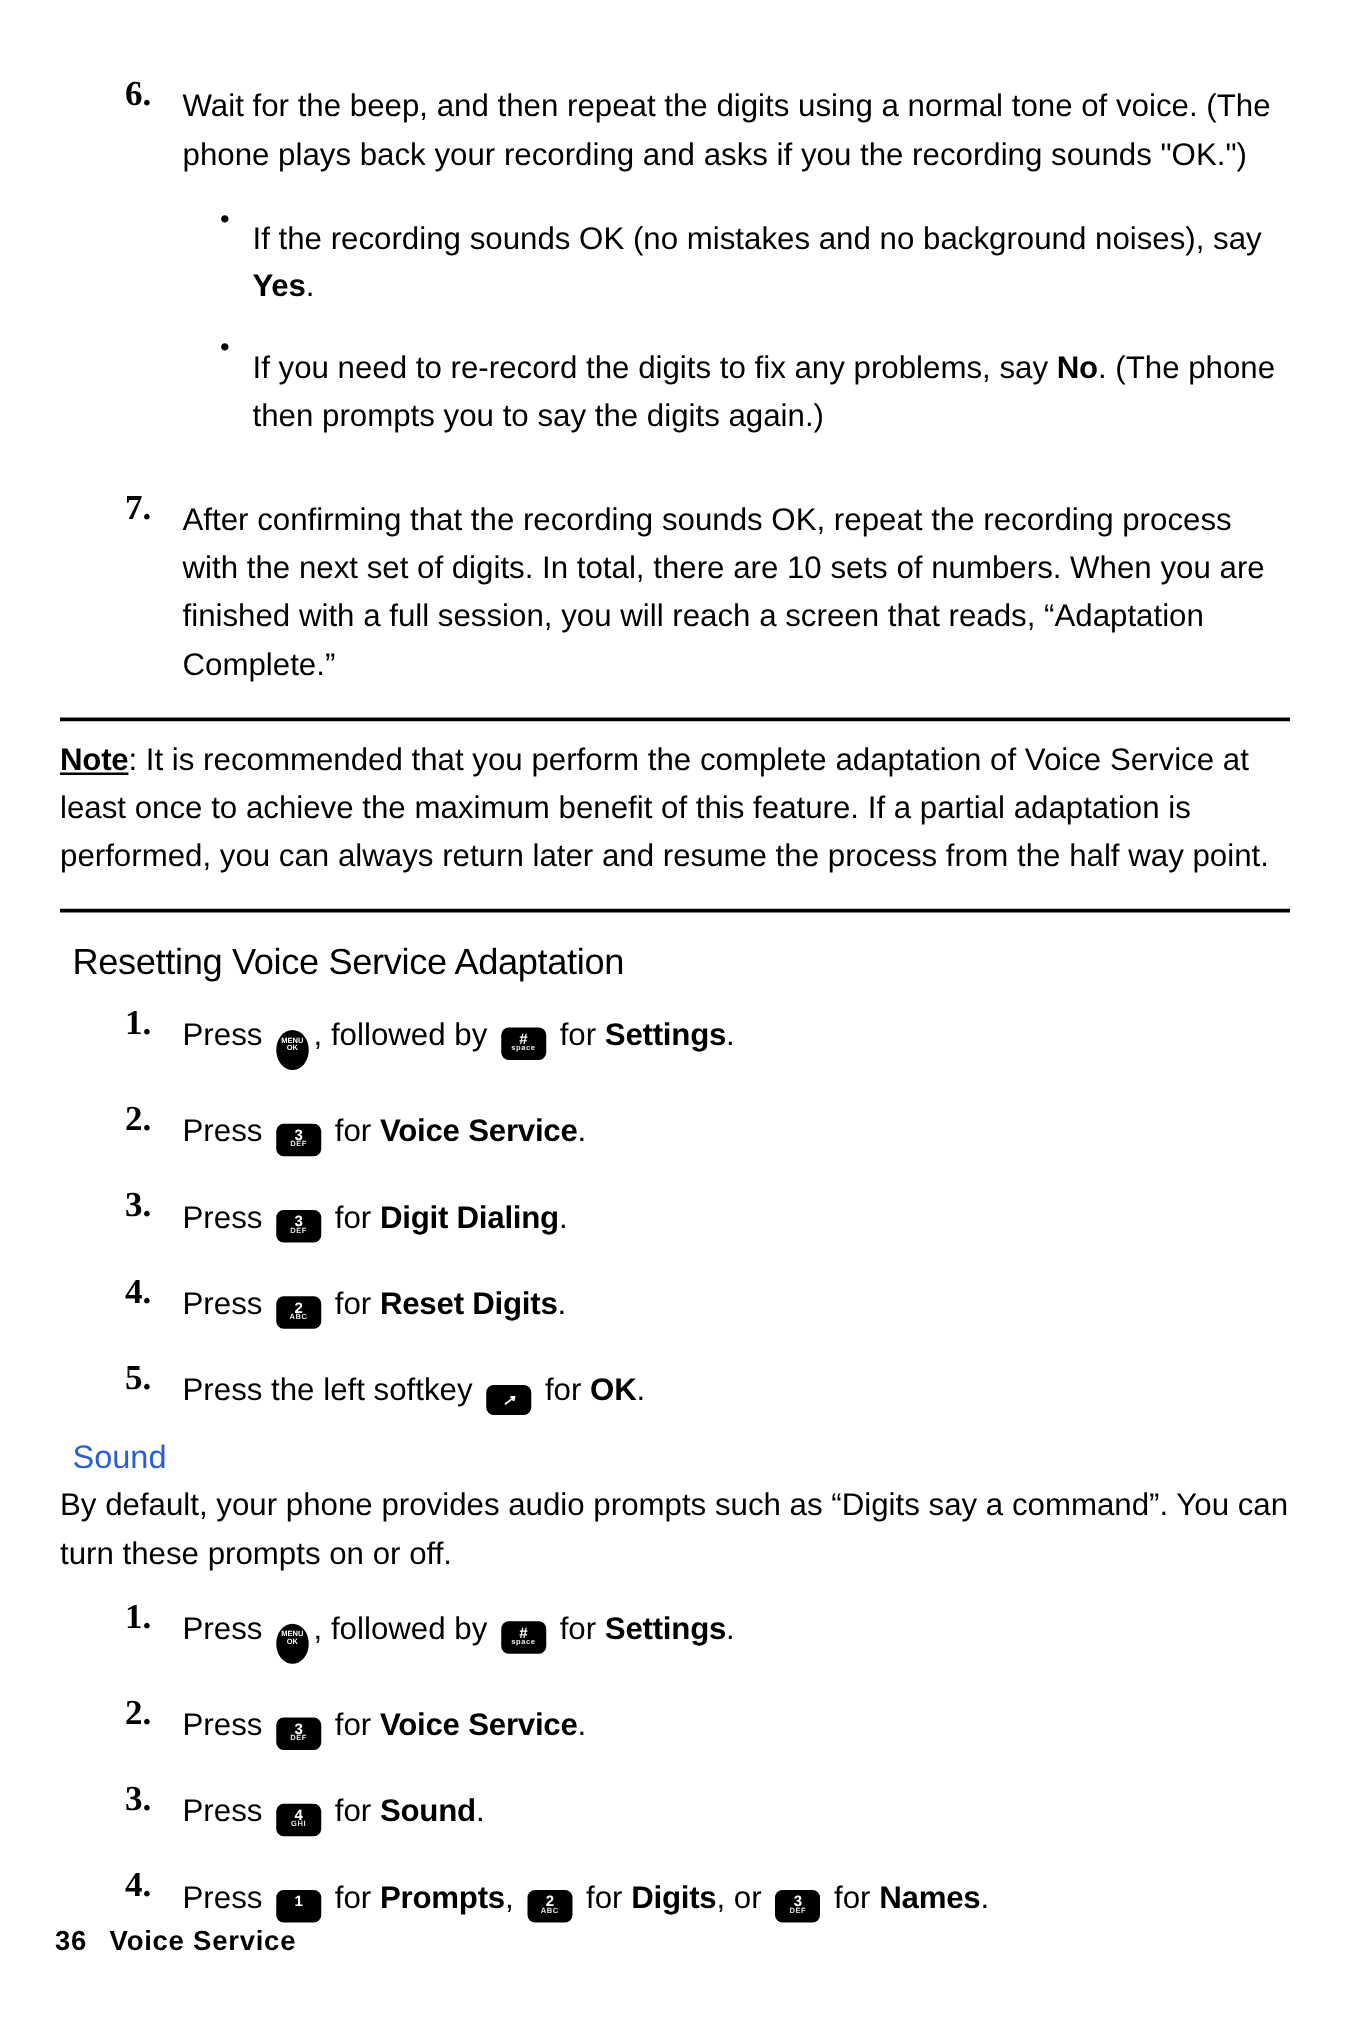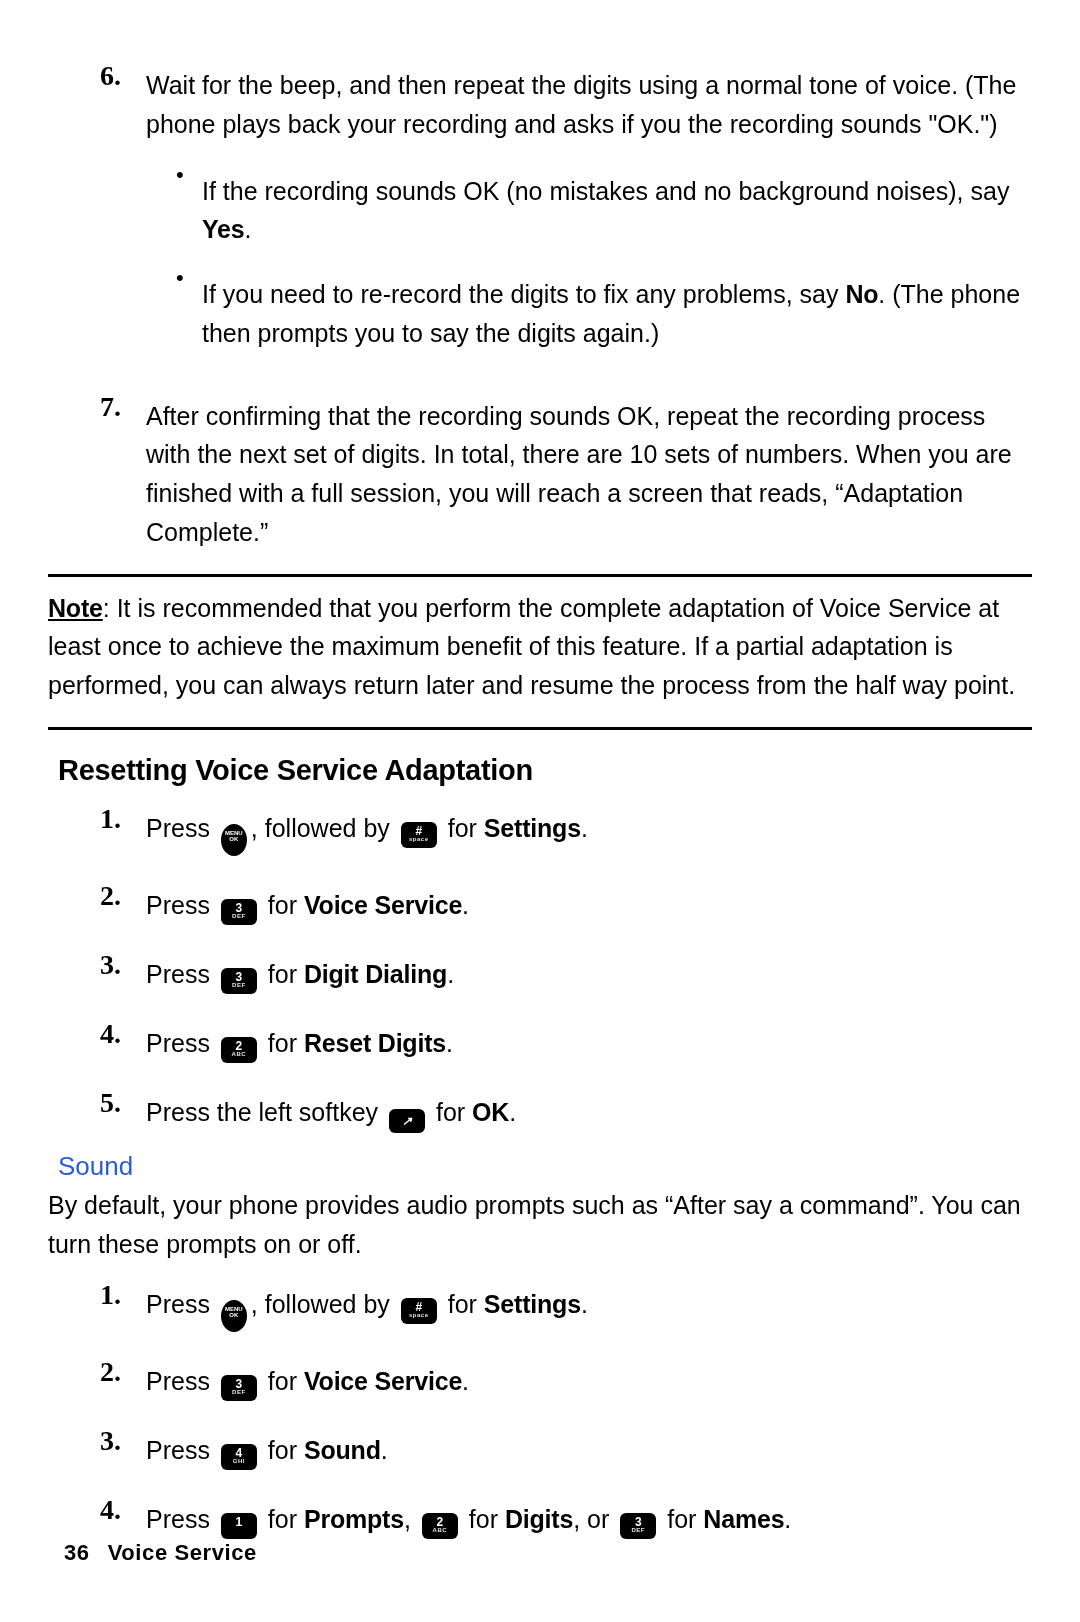--- a/index.html
+++ b/index.html
@@ -68,21 +68,21 @@
     line-height: 1.55;
   }
   .note-block .lbl {
     font-family: Arial, Helvetica, sans-serif;
     font-weight: 700;
     text-decoration: underline;
   }
   
   .h-cond {
     font-family: Arial, Helvetica, sans-serif;
-    font-weight: 700;
+    font-weight: 400;
     letter-spacing: -0.3px;
   }
   .h1 {
     font-size: 29px;
     margin: 24px 0 10px 10px;
   }
   .h2 {
     font-size: 26px;
     margin: 10px 0 14px 0;
   }
@@ -120,21 +120,21 @@
     line-height: 26px;
     padding: 0;
   }
   .bold-narrow {
     font-family: Arial, Helvetica, sans-serif;
     font-weight: 700;
     letter-spacing: -0.2px;
   }
   .footer {
     position: absolute;
-    left: 64px;
+    left: 44px;
     bottom: 56px;
     font-family: Arial, Helvetica, sans-serif;
     font-weight: 900;
     letter-spacing: 0.6px;
     font-size: 22px;
   }
   .footer .pn {
     margin-right: 18px;
   }
   
@@ -218,21 +218,21 @@
     <div class="ol-item">
       <div class="num">5.</div>
       <div class="txt">
         <span>Press the left softkey </span><span class="key" style="font-style:italic;">↗</span><span> for </span><span class="bold-narrow">OK</span><span>.</span>
       </div>
     </div>
 
   </div>
 
   <div class="blue-head">Sound</div>
-  <p class="body-para">By default, your phone provides audio prompts such as “After say a command”. You can turn these prompts on or off.</p>
+  <p class="body-para">By default, your phone provides audio prompts such as “Digits say a command”. You can turn these prompts on or off.</p>
 
   <div class="ol-block">
 
     <div class="ol-item">
       <div class="num">1.</div>
       <div class="txt">
         <span>Press </span><span class="key round" style="font-size:6px; line-height:1; padding-top:6px;">MENU<br>OK</span><span>, followed by </span><span class="key stack"><span class="sup">#</span><span class="sub">space</span></span><span> for </span><span class="bold-narrow">Settings</span><span>.</span>
       </div>
     </div>
 

